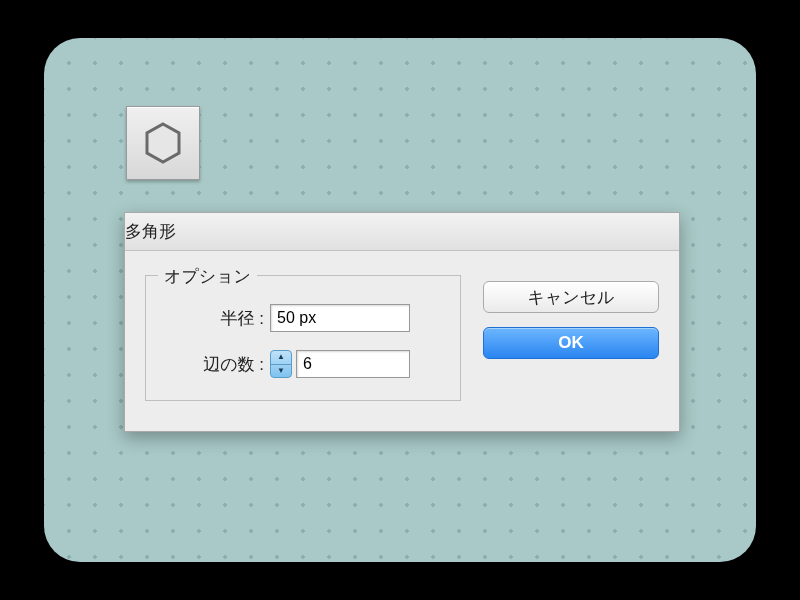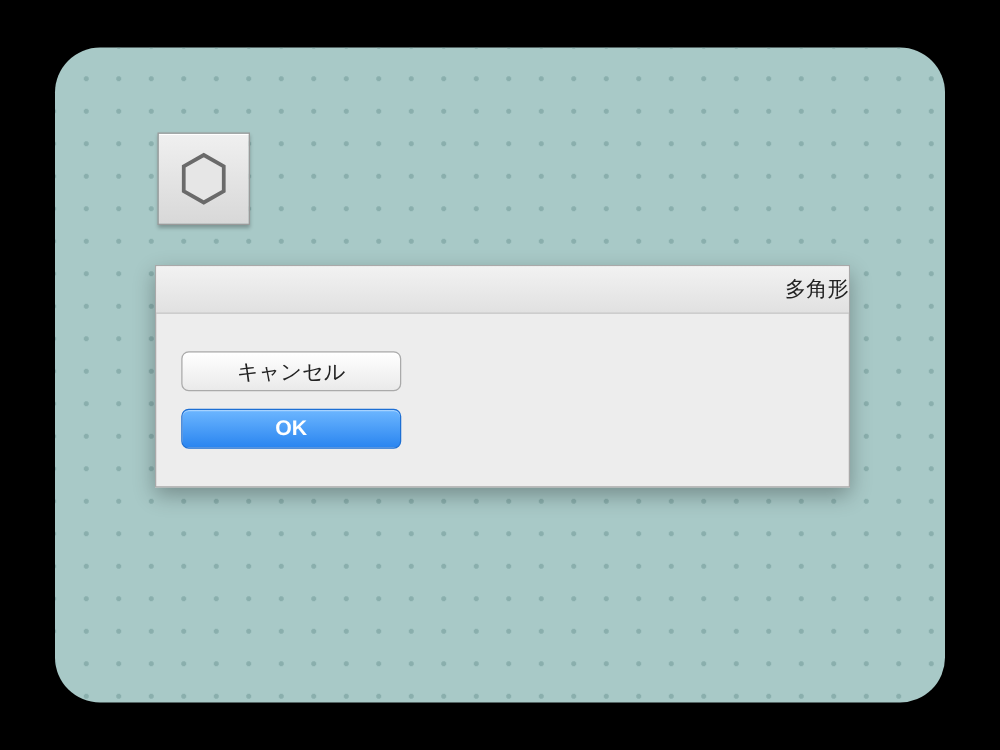--- a/index.html
+++ b/index.html
@@ -54,21 +54,21 @@
       background: #ededed;
       border: 1px solid #a9a9a9;
       box-shadow: 0 6px 16px rgba(0,0,0,0.3);
     }
     .titlebar {
       height: 38px;
       background: linear-gradient(#f2f2f2, #e1e1e1);
       border-bottom: 1px solid #c2c2c2;
       display: flex;
       align-items: center;
-      justify-content: flex-end;
+      justify-content: flex-start;
       font-size: 17px;
       color: #222;
     }
     .dialog-body {
       padding: 24px 20px 30px 20px;
       display: flex;
       gap: 22px;
       align-items: flex-start;
     }
     .fieldset {
@@ -183,20 +183,39 @@
     <svg class="hexagon" viewBox="0 0 44 44">
       <polygon points="22,3 38,12 38,32 22,41 6,32 6,12" fill="#e6e6e6" stroke="#6a6a6a" stroke-width="3"></polygon>
     </svg>
   </div>
 
   <div class="dialog">
     <div class="titlebar">
       <span>多角形</span>
     </div>
     <div class="dialog-body">
+      <div class="fieldset">
+        <div class="legend">オプション</div>
+
+        <div class="row">
+          <div class="label">半径 :</div>
+          <input class="text-input" type="text" value="50 px" style="">
+        </div>
+
+        <div class="row">
+          <div class="label">辺の数 :</div>
+          <div class="stepper-wrap">
+            <div class="stepper">
+              <div class="stepper-half">▲</div>
+              <div class="stepper-half">▼</div>
+            </div>
+            <input class="num-input" type="text" value="6" style="">
+          </div>
+        </div>
+      </div>
 
       <div class="buttons">
         <button class="btn btn-cancel">キャンセル</button>
         <button class="btn btn-ok">OK</button>
       </div>
     </div>
   </div>
 </div>
 
 </body></html>

